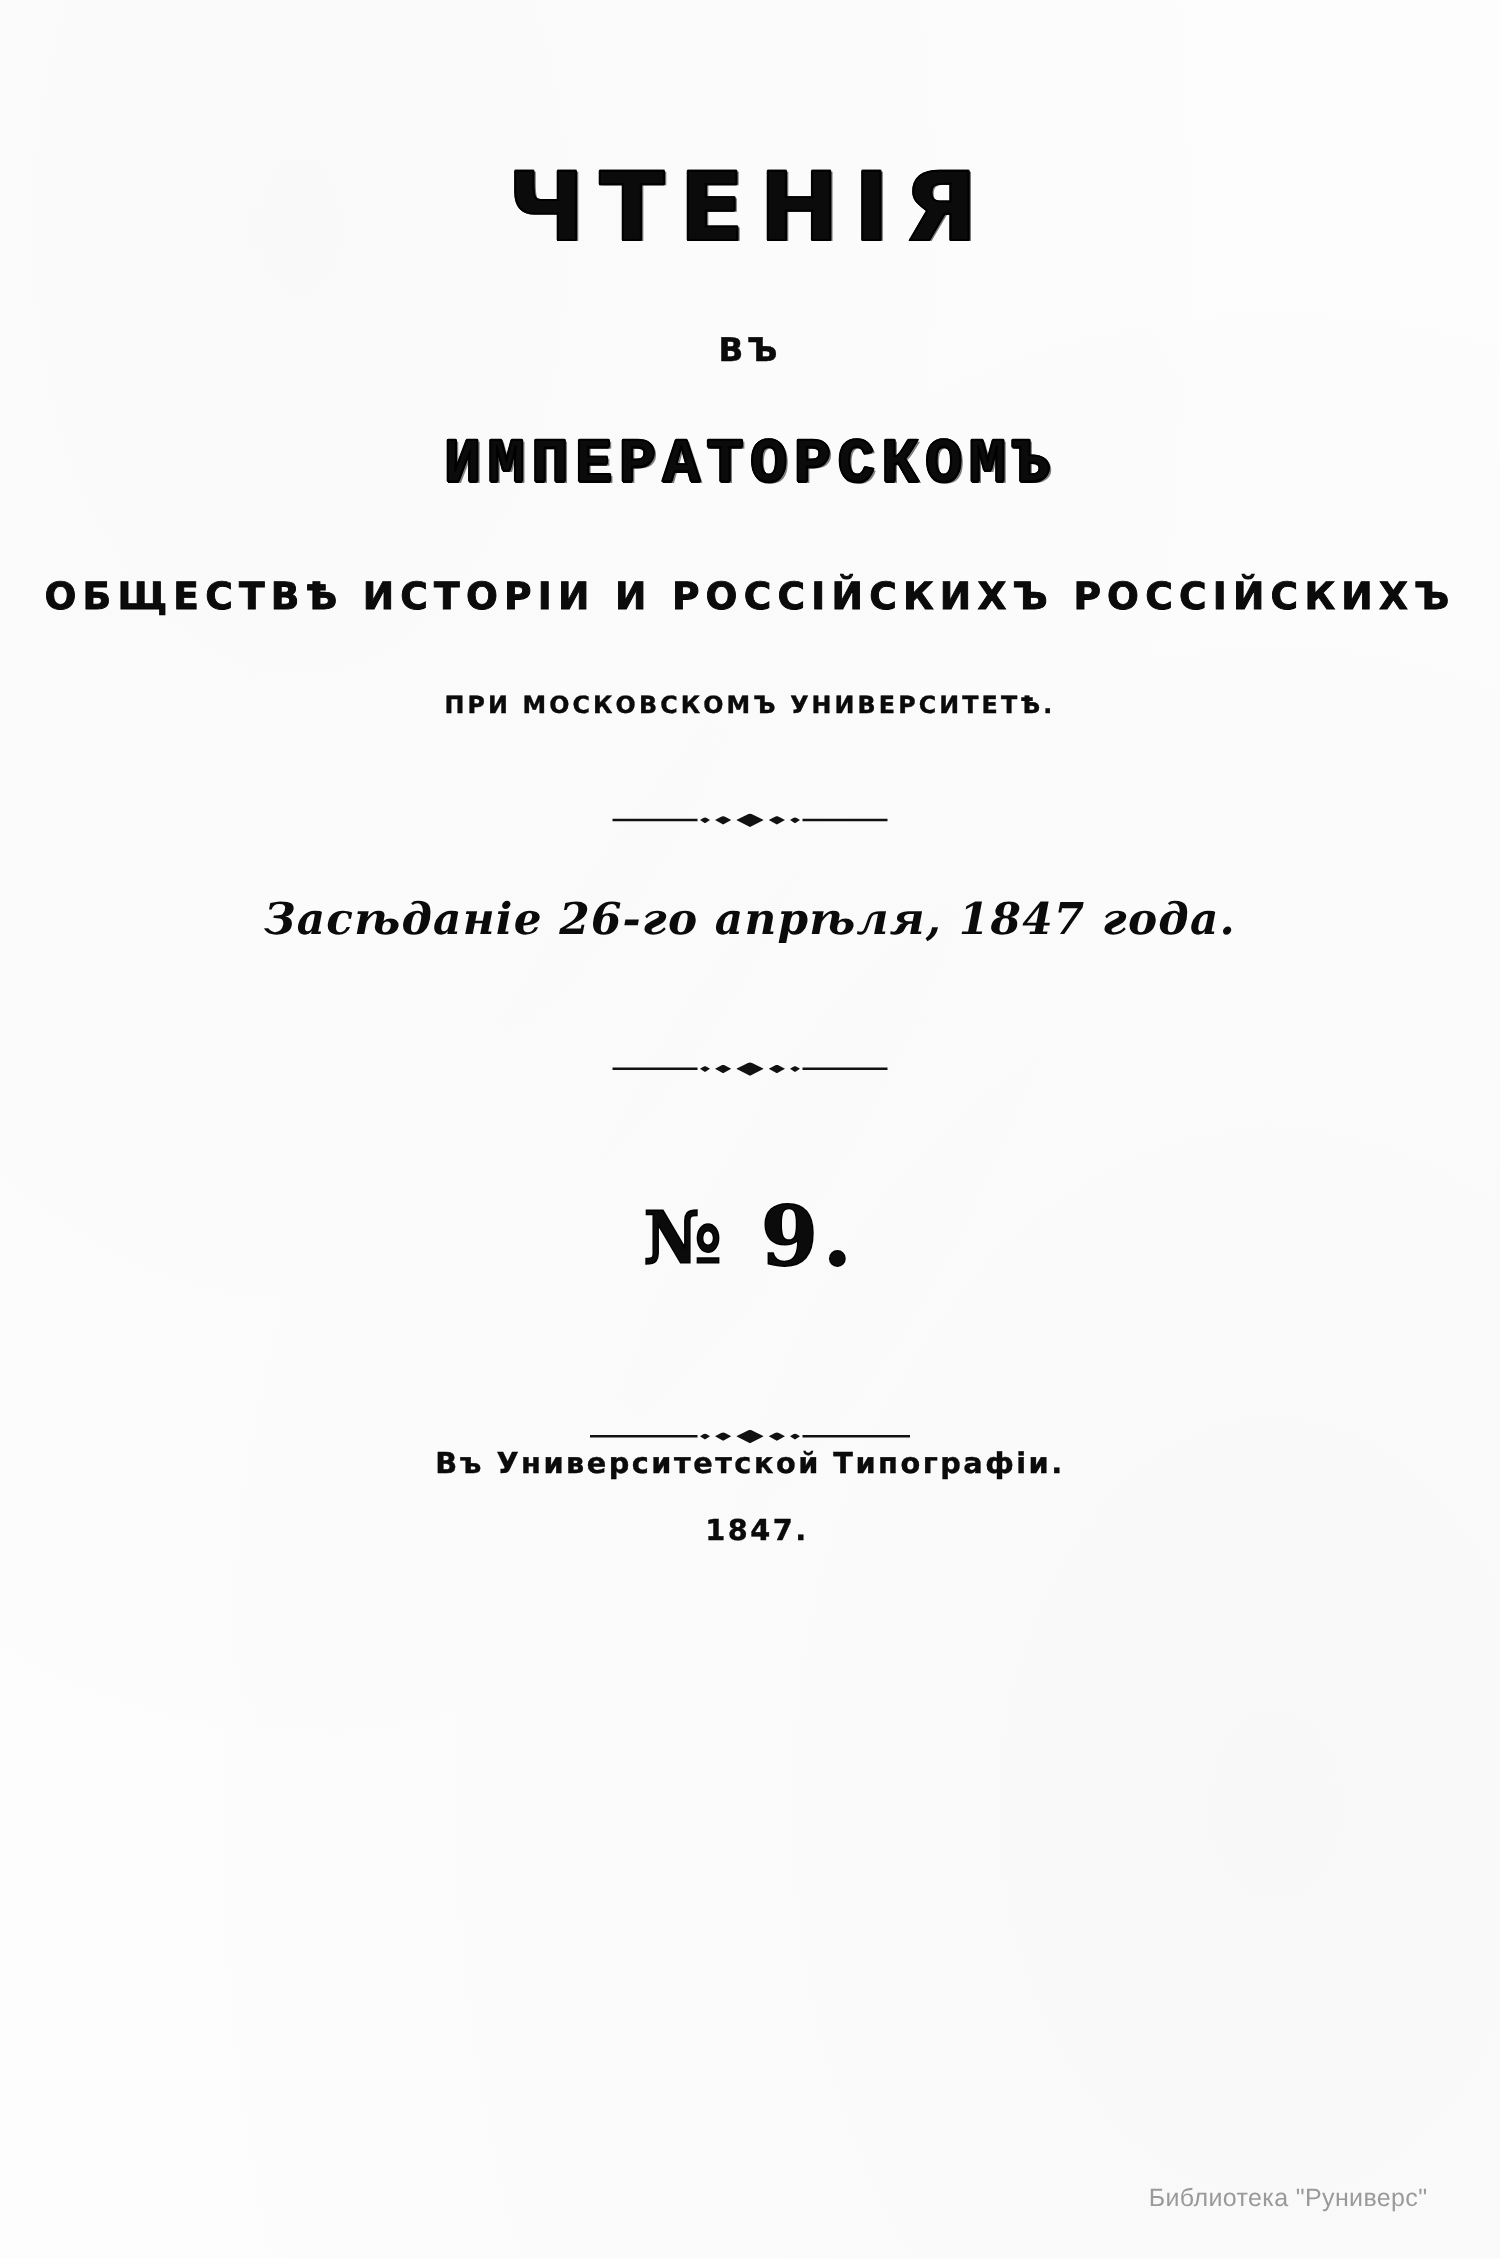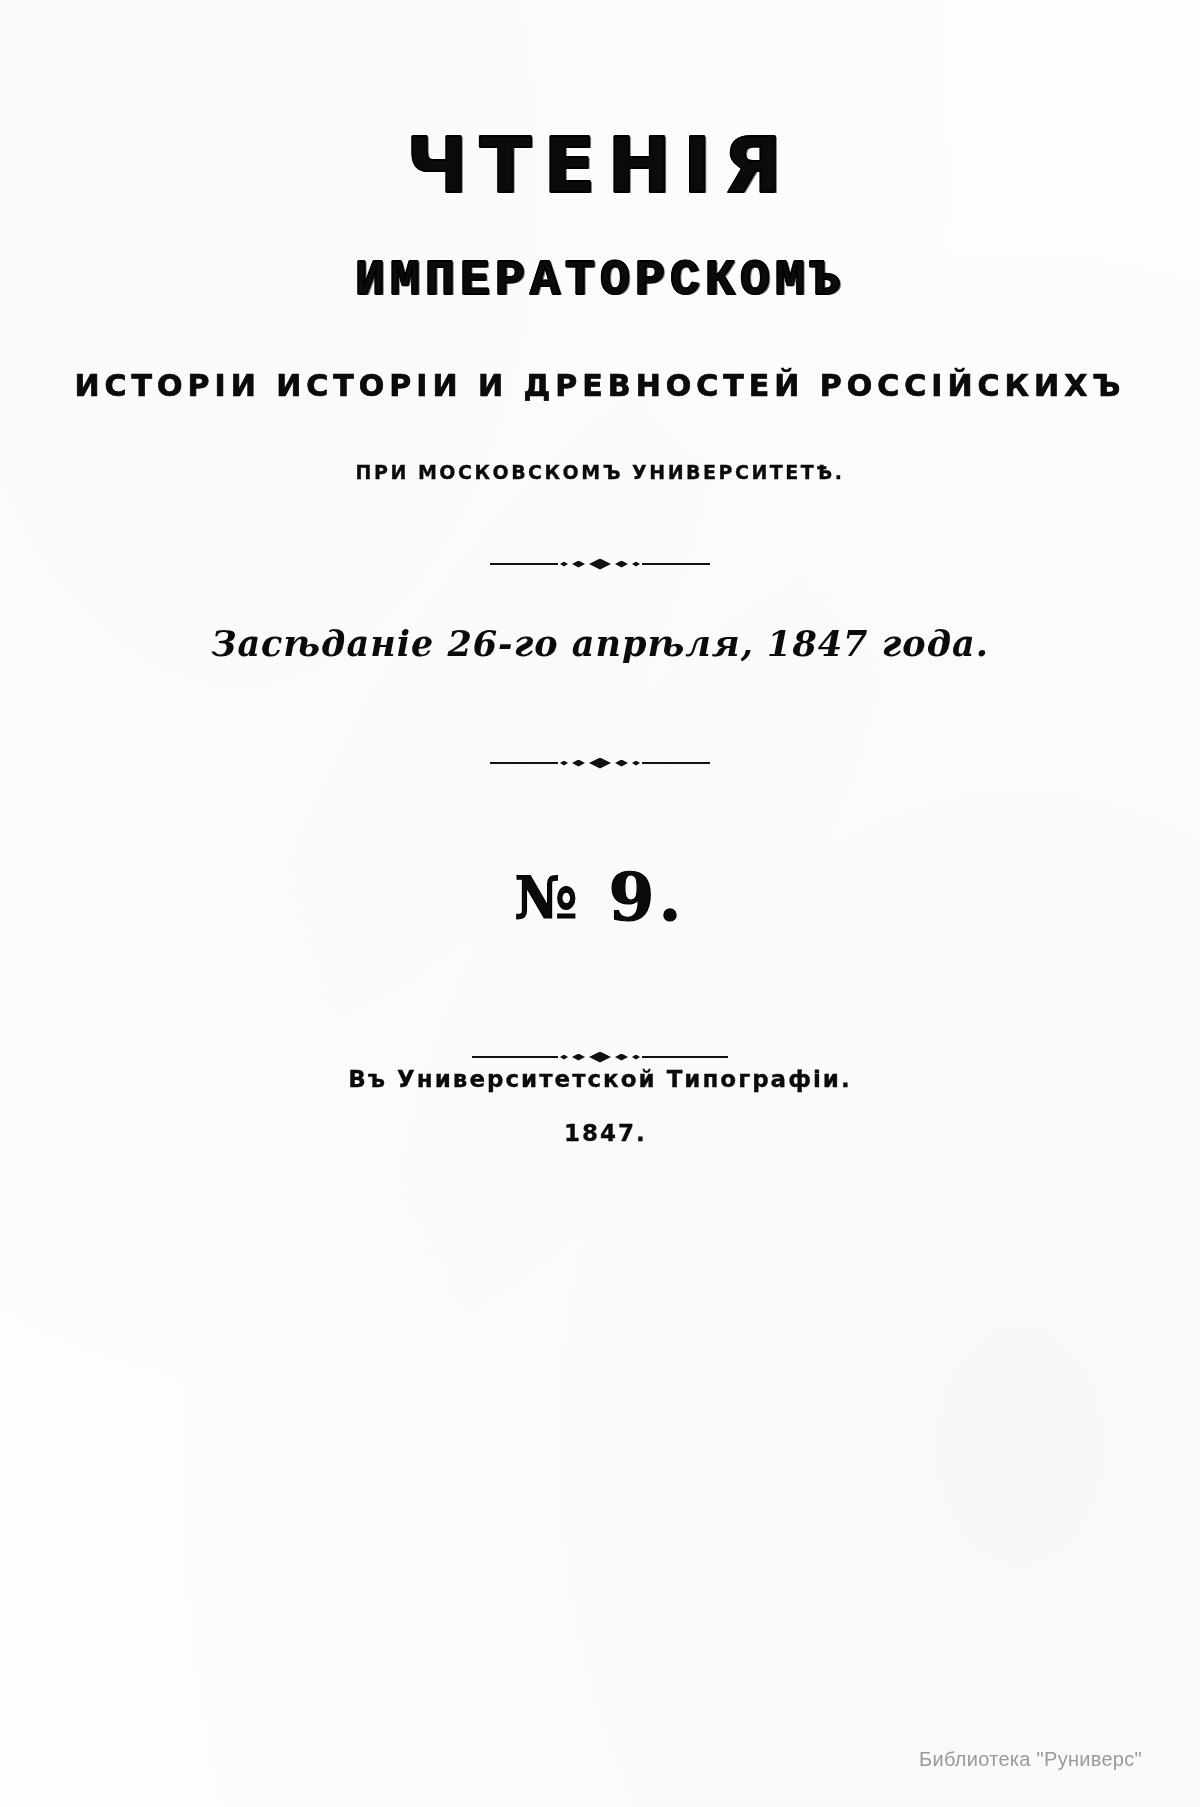--- a/index.html
+++ b/index.html
@@ -196,24 +196,25 @@
 </head>
 <body>
 
 <div class="page">
   <div class="paper-tint"></div>
 
   <div class="content">
 
     <div class="title-main">ЧТЕНІЯ</div>
 
+    <div class="title-prep">ВЪ</div>
 
     <div class="title-society">ИМПЕРАТОРСКОМЪ</div>
 
-    <div class="title-subject">ИСТОРІИ ИСТОРІИ И ДРЕВНОСТЕЙ РОССІЙСКИХЪ</div>
+    <div class="title-subject">ОБЩЕСТВѢ ИСТОРІИ И РОССІЙСКИХЪ РОССІЙСКИХЪ</div>
 
     <div class="title-university">ПРИ МОСКОВСКОМЪ УНИВЕРСИТЕТѢ.</div>
 
     <div class="ornament orn-1">
       <span class="rule"></span>
       <span class="lozenge xs"></span>
       <span class="lozenge sm"></span>
       <span class="lozenge"></span>
       <span class="lozenge sm"></span>
       <span class="lozenge xs"></span>

